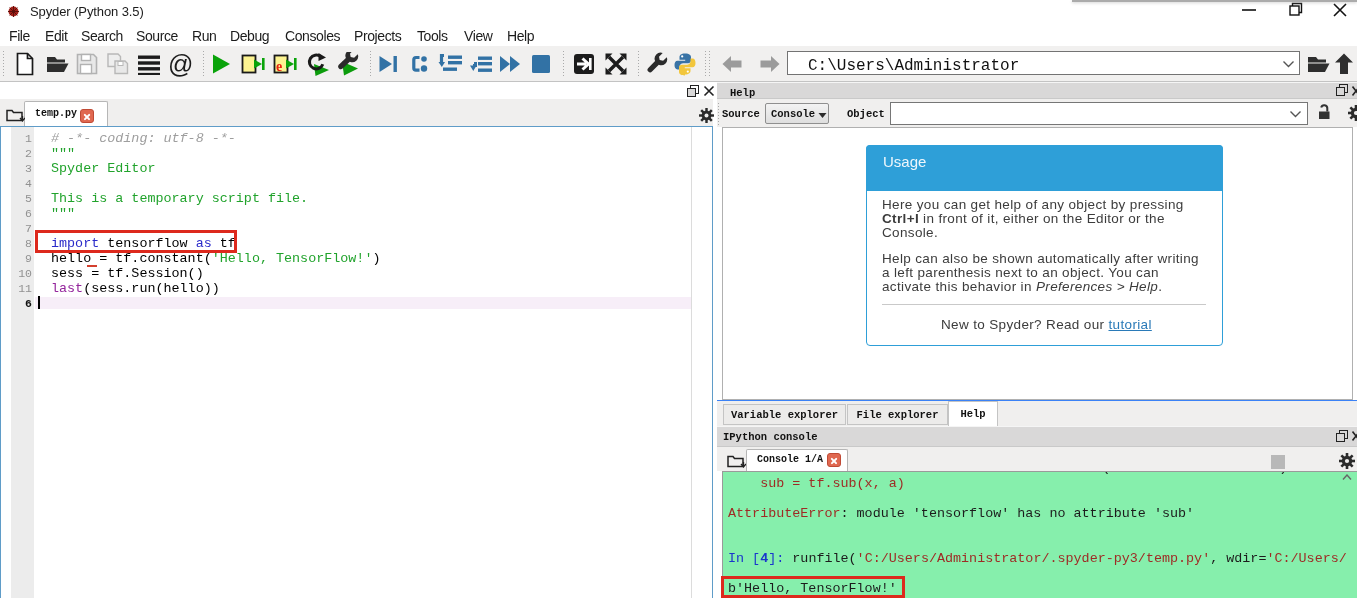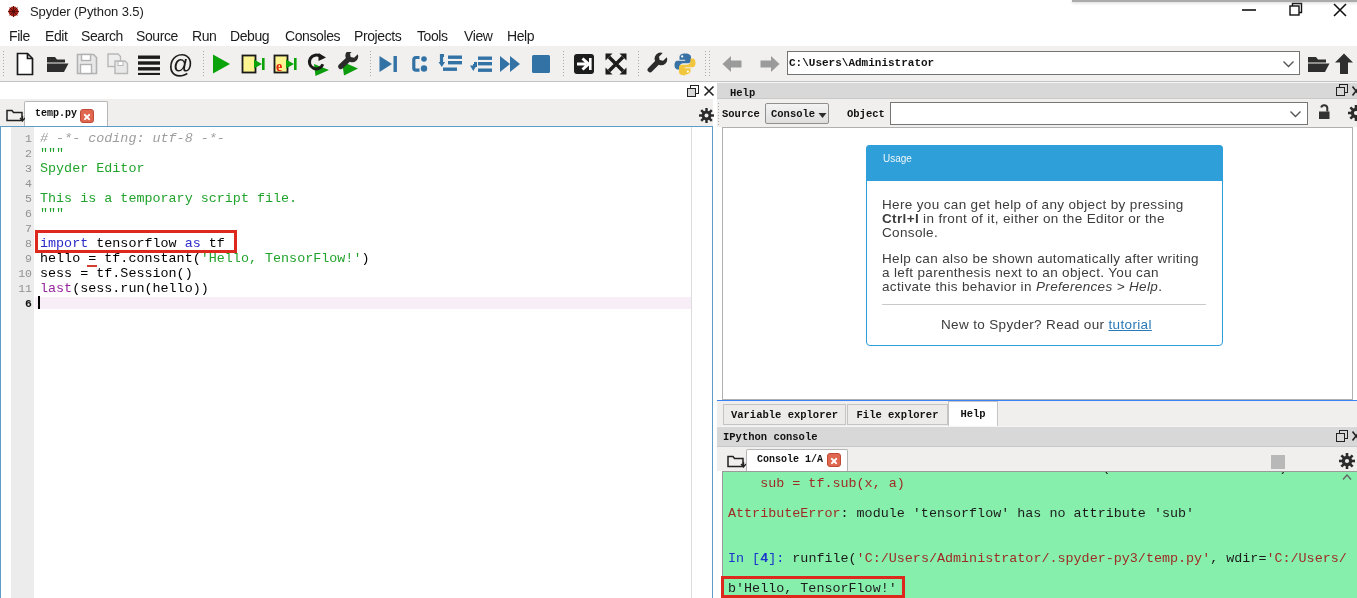--- a/index.html
+++ b/index.html
@@ -33,35 +33,35 @@
   
   #ed-hdr { left:0; top:82px; width:713px; height:17px;margin-top:48px; }
   #ed-tabs { left:0; top:99px; width:713px; height:27px; background:#f0efee; }
   #ed-tab { left:24px; top:101px; width:84px; height:25px; background:#fff;
             border:1px solid #b6b6b6; border-bottom:none; border-radius:2px 2px 0 0; }
   #ed-code { left:0; top:126px; width:713px; height:472px; background:#fff;
              border:1px solid #5f9cc8; border-bottom:none; }
   .cl { position:absolute; left:0; width:100%; height:15px; font-family:"Liberation Mono", monospace;
         font-size:13.4px; line-height:15px; white-space:pre; }
   .lnum { position:absolute; width:31px; text-align:right; color:#919191; font-size:11.5px; }
-  .ctext { position:absolute; left:39px; }
+  .ctext { position:absolute; left:50px; }
   .com { color:#9e9e9e; font-style:italic; }
   .grn { color:#21a32c; }
   .kw  { color:#2a2ac9; }
   .mag { color:#94249c; }
 
   
   #hp-hdr { left:717px; top:82px; width:640px; height:17px; }
   #hp-bar { left:717px; top:99px; width:640px; height:28px; background:#f0efee; }
   #hp-body { left:722px; top:127px; width:631px; height:273px; background:#fff;
              border:1px solid #b0b0b0; }
   #usage { left:866px; top:145px; width:357px; height:201px; background:#fff;
            border:1px solid #2e9fd8; border-radius:4px; }
-  #usage-hdr { left:866px; top:145px; width:357px; height:36px; background:#2e9fd8;
-               border-radius:4px 4px 0 0; color:#eef7fc; font-size:10px; }
+  #usage-hdr { left:866px; top:145px; width:357px; height:46px; background:#2e9fd8;
+               border-radius:4px 4px 0 0; color:#eef7fc; font-size:15px; }
   .ht { position:absolute; font-size:13.5px; letter-spacing:0.35px; color:#3c3c3c; line-height:14px; white-space:pre; }
 
   #hp-tabs { left:717px; top:400px; width:640px; height:26px; background:#f0efee;
              border-top:1px solid #3b82f6; }
   .btab { position:absolute; top:3px; height:21px; background:#ecebea; border:1px solid #c4c4c4;
           font-family:"Liberation Mono", monospace; font-weight:bold; font-size:10.5px; color:#111;
           text-align:center; line-height:20px; }
   .btab.active { background:#fff; top:0px; height:26px; border-bottom:none; line-height:24px; }
 
   #ip-hdr { left:717px; top:426px; width:640px; height:21px; }
@@ -262,21 +262,21 @@
   <div class="tsep" style="left:709px"></div>
 
   <svg class="tbi" style="left:720px" viewBox="0 0 24 24">
     <path d="M11 4 L2.5 12 L11 20 V15.5 H21.5 V8.5 H11 z" fill="#9b9b9b"></path>
   </svg>
   <svg class="tbi" style="left:758px" viewBox="0 0 24 24">
     <path d="M13 4 L21.5 12 L13 20 V15.5 H2.5 V8.5 H13 z" fill="#9b9b9b"></path>
   </svg>
 
   <div class="abs" style="left:787px;top:5px;width:513px;height:24px;background:#fff;border:1px solid #737373">
-    <div class="abs mono" style="left:1px;top:5px;font-size:11px;font-weight:bold;color:#111">C:\Users\Administrator</div>
+    <div class="abs mono" style="left:20px;top:5px;font-size:16px;font-weight:normal;color:#111">C:\Users\Administrator</div>
     <svg class="abs" style="left:494px;top:8px" width="13" height="9">
         <path d="M1.5 1.5 L6.5 6.5 L11.5 1.5" fill="none" stroke="#555" stroke-width="1.4"></path>
       </svg>
   </div>
 
   <svg class="tbi" style="left:1307px" viewBox="0 0 24 24">
     <path d="M1 5 h8 l2 2.5 h8 v3 h-18 z" fill="#2e2e2e"></path>
     <path d="M1 20 L1 11.5 h21.5 L18 20 z" fill="#2e2e2e"></path>
   </svg>
 

